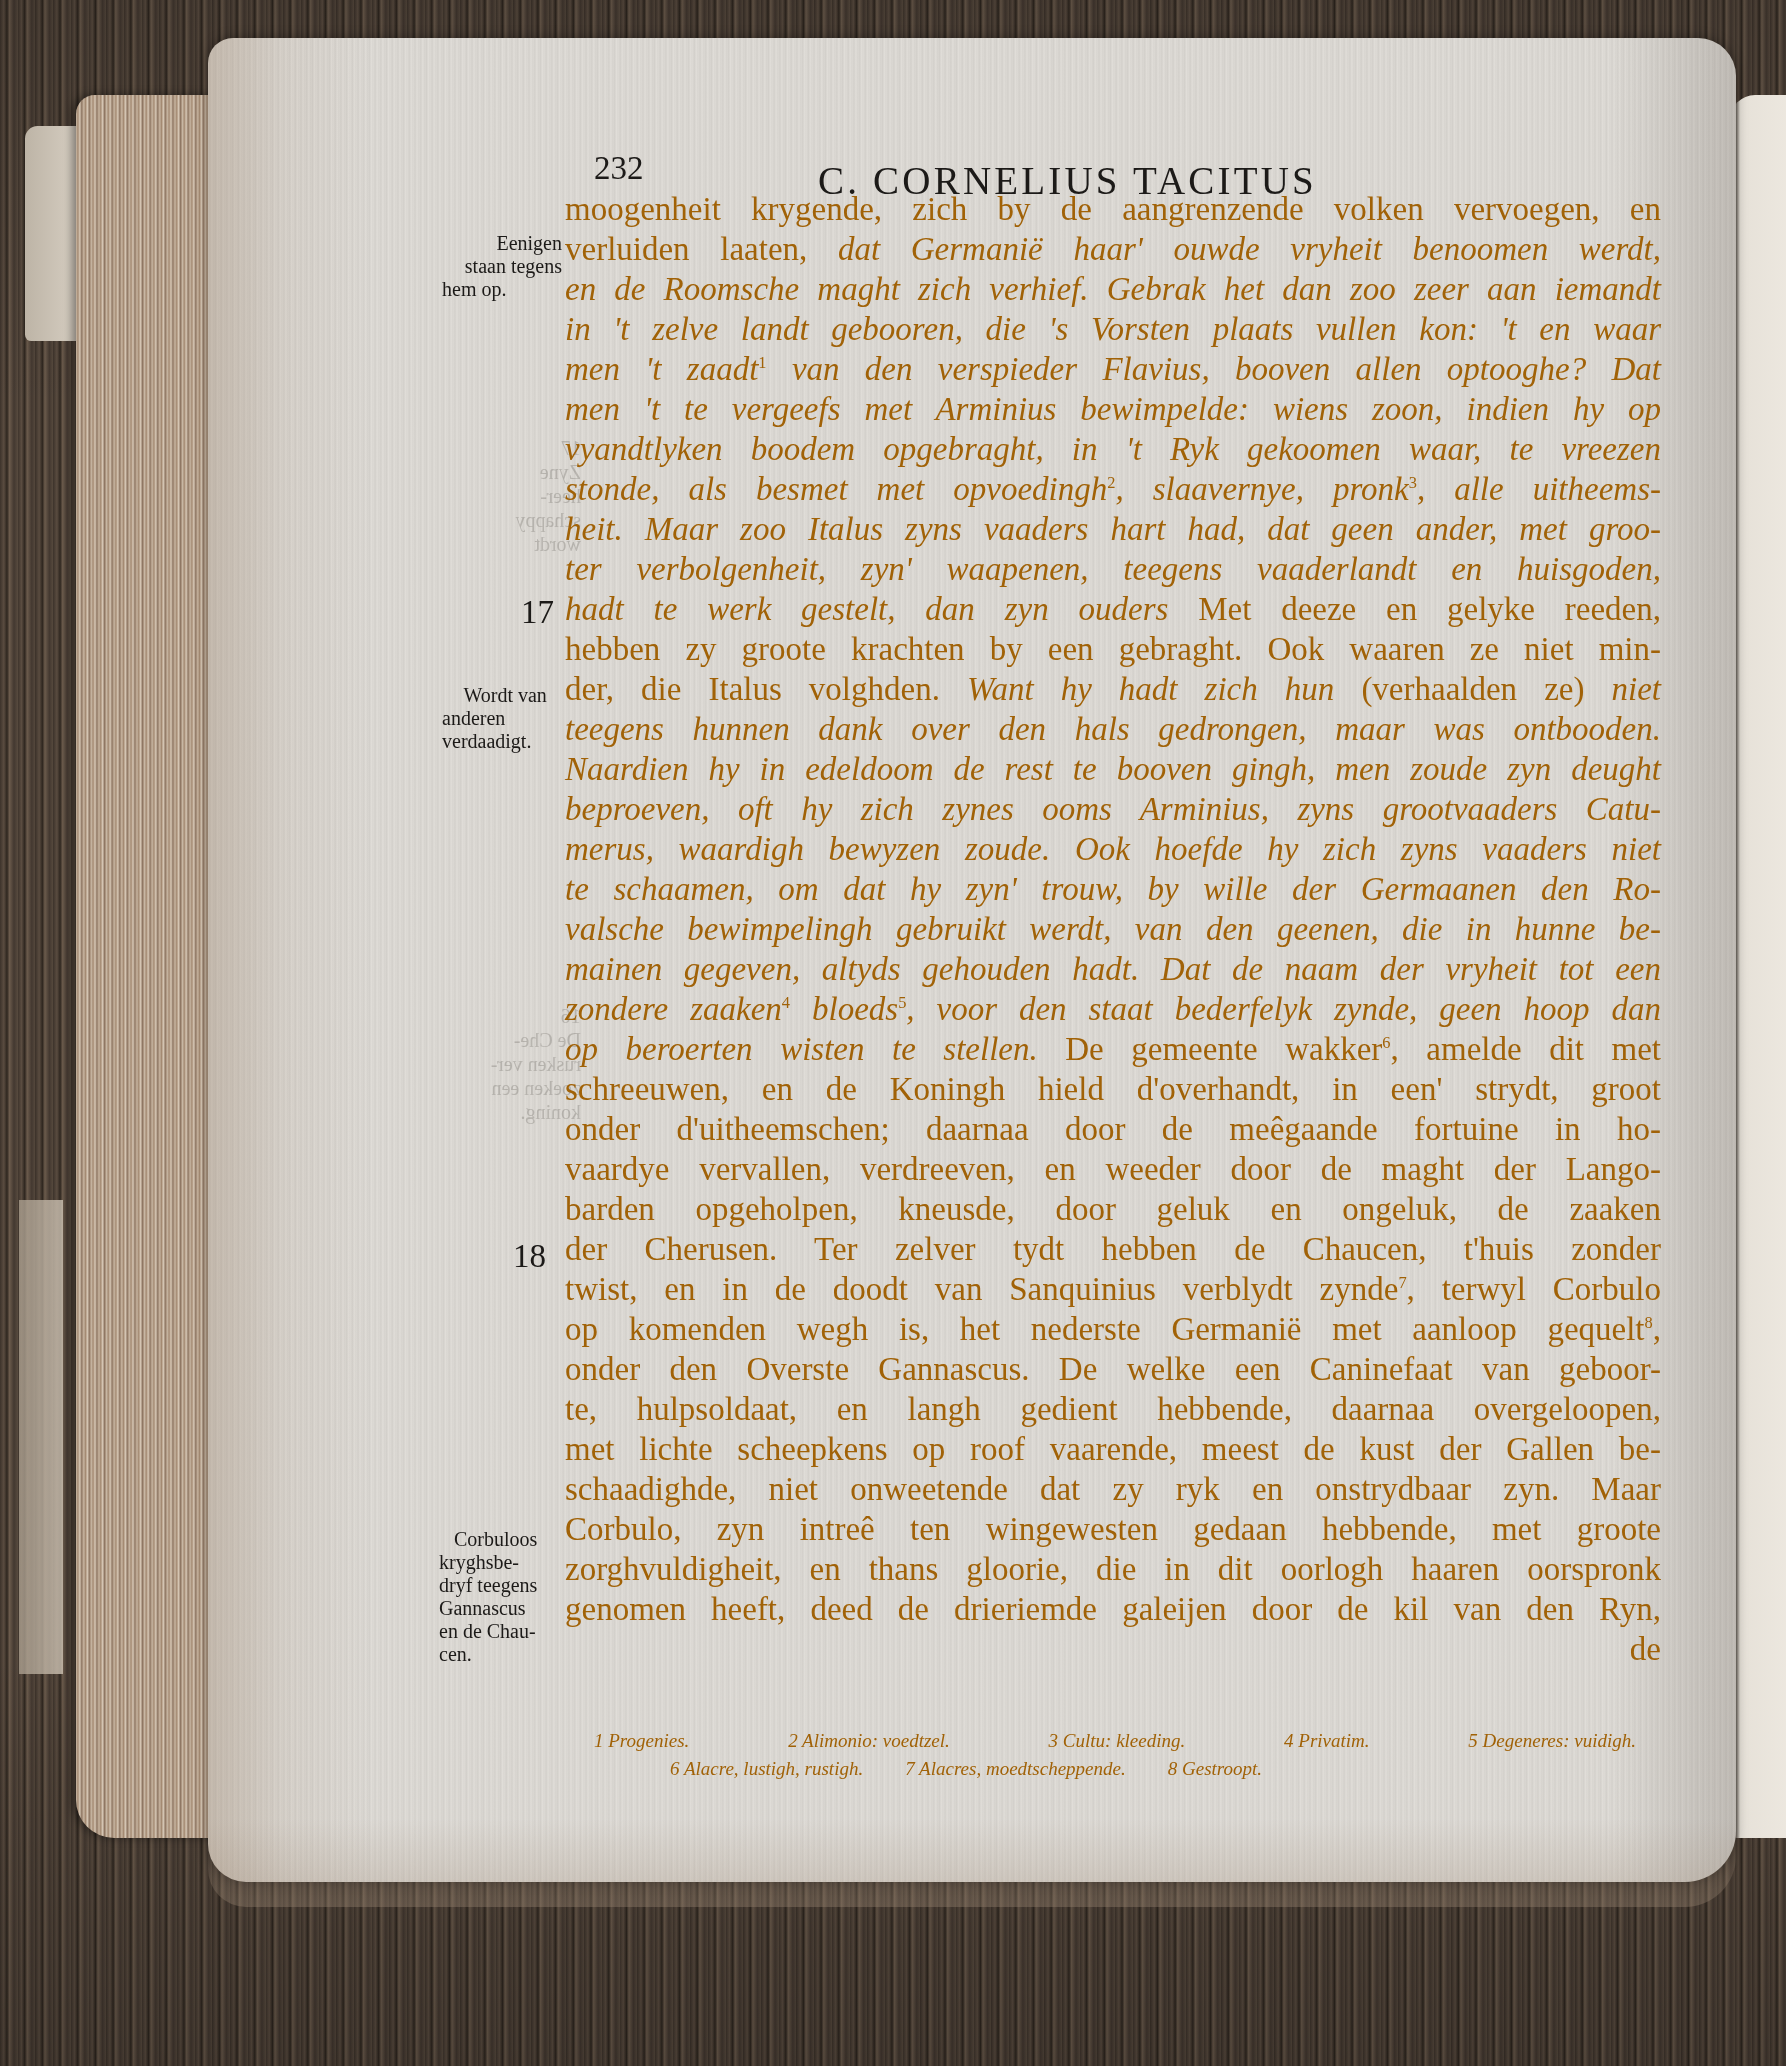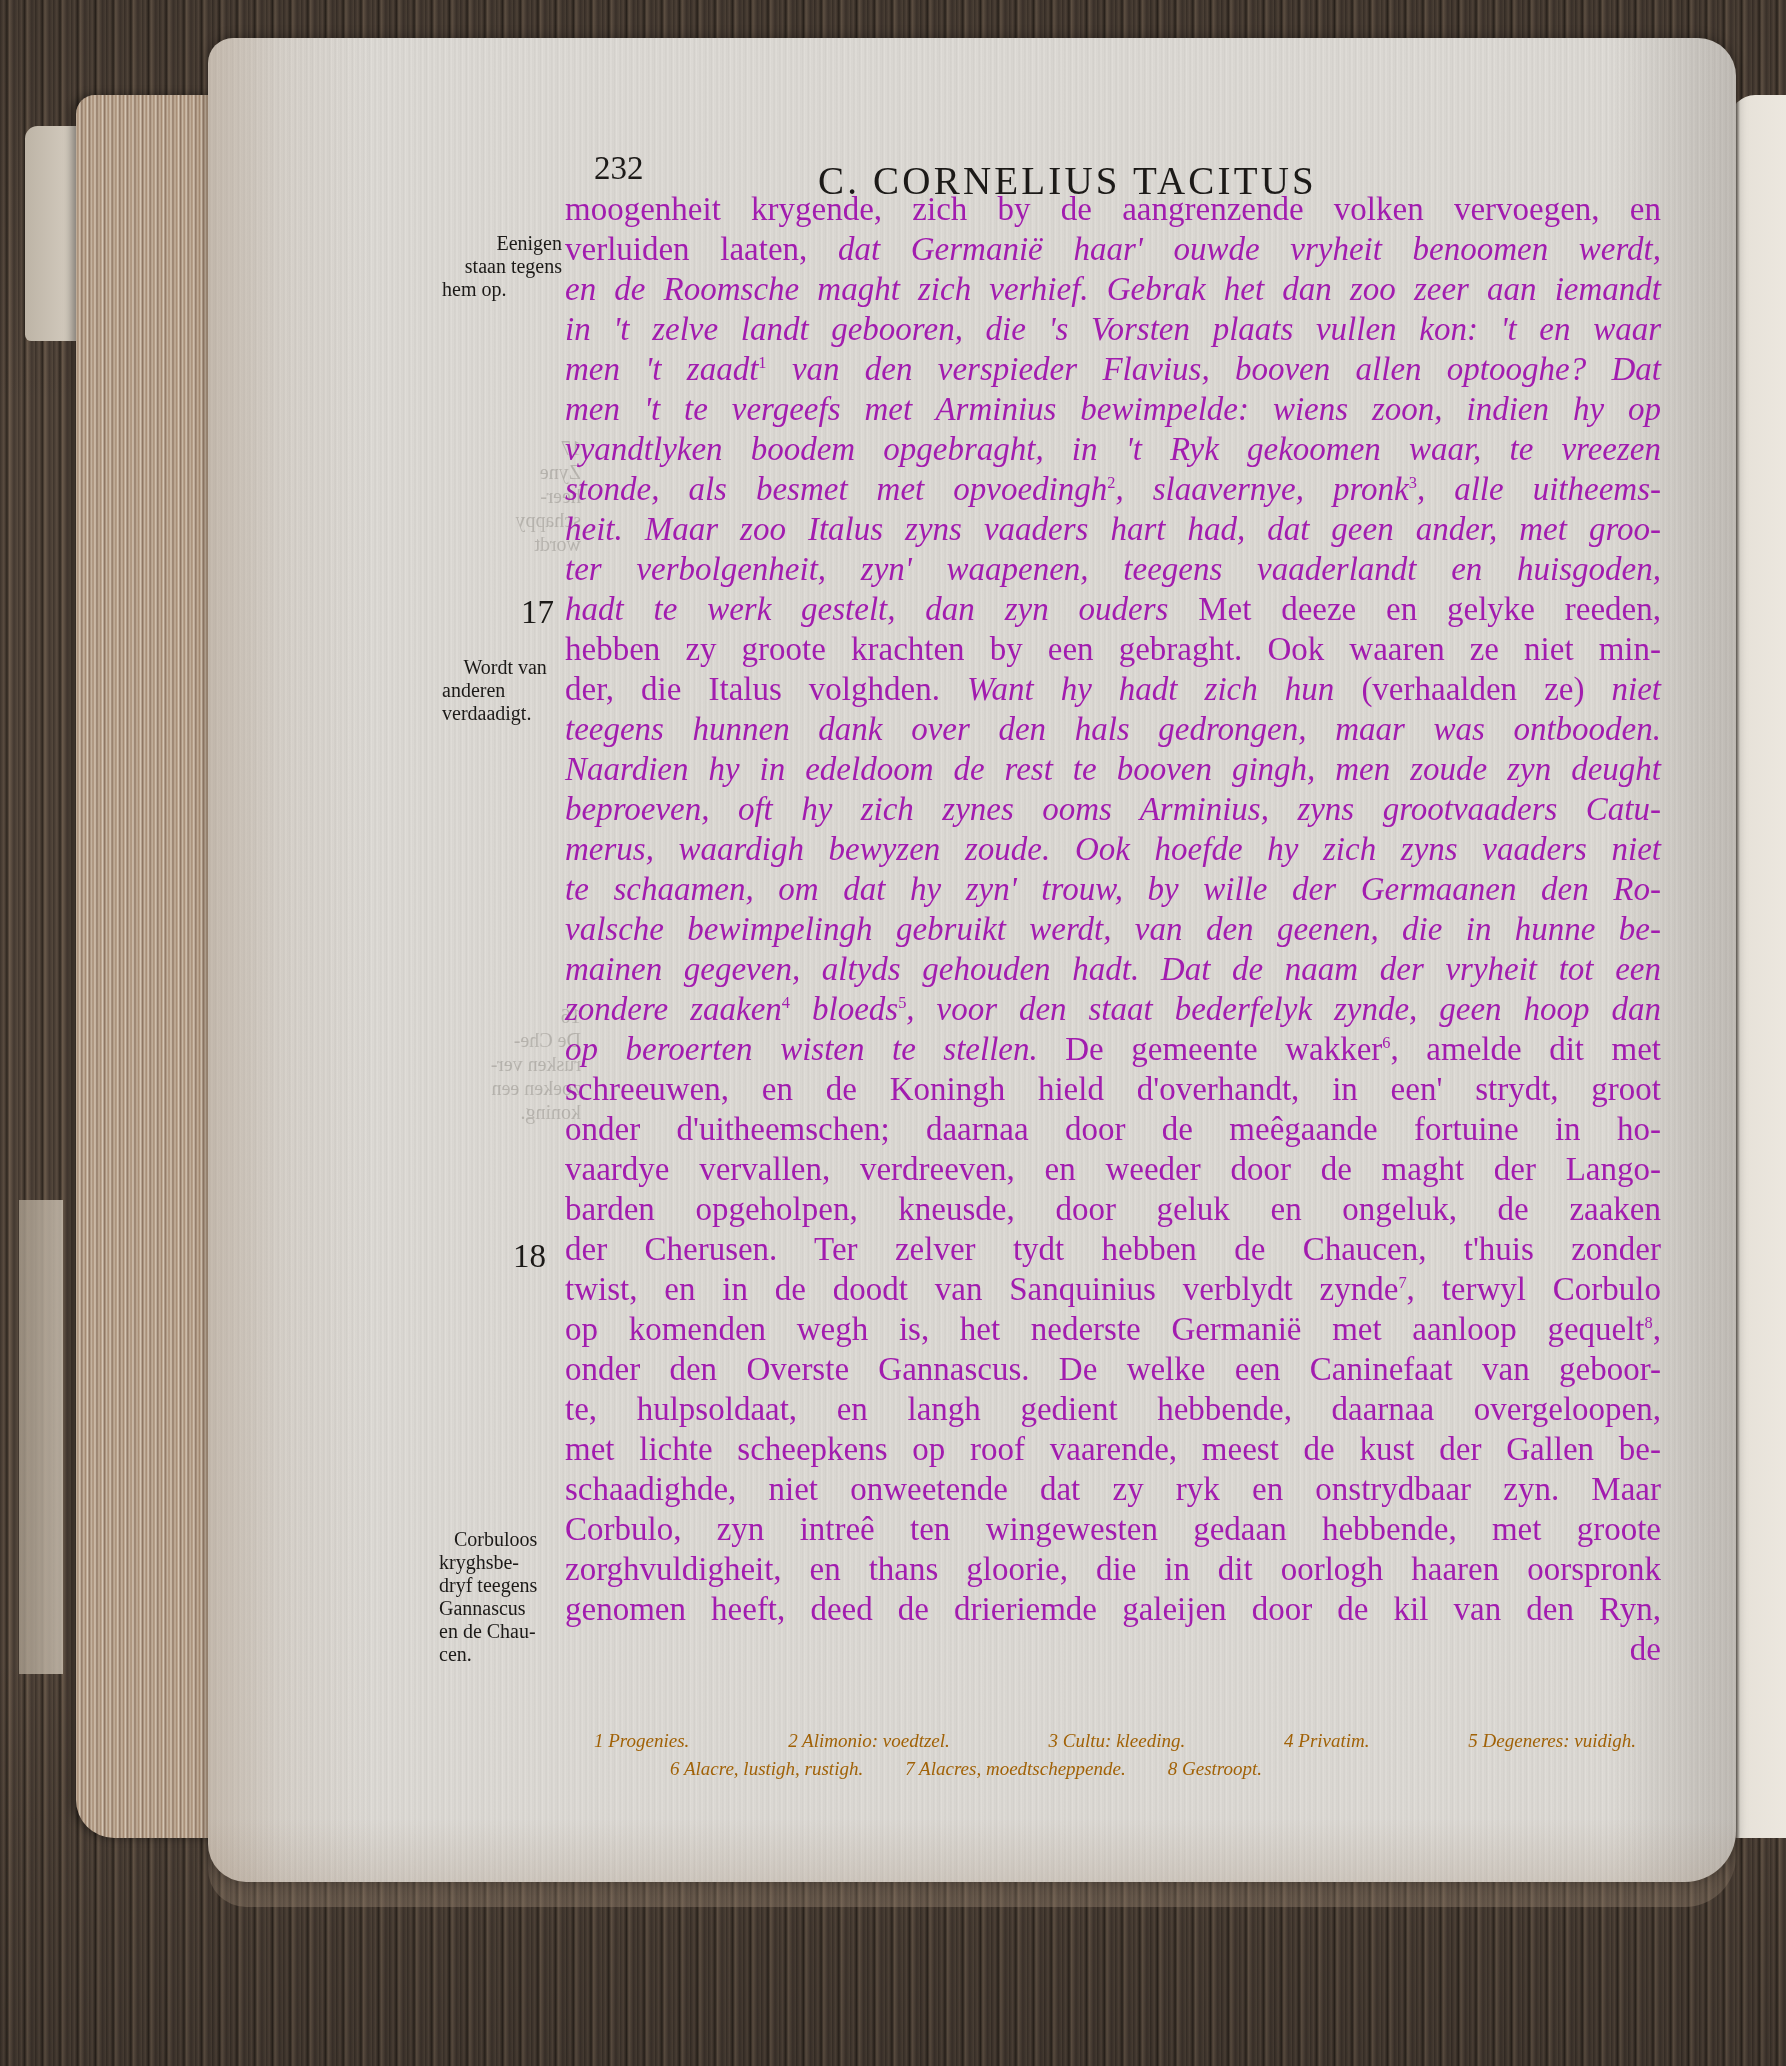--- a/index.html
+++ b/index.html
@@ -52,21 +52,21 @@
     }
     .page-number {
       position: absolute; left: 0; top: 7.6px; font-size: 33px; color: #1c1a18;
     }
     .running-title {
       position: absolute; left: 224px; top: 16px; font-size: 39px; letter-spacing: 3.2px; color: #1c1a18;
       font-family: "Liberation Serif", serif;
     }
     .body-text {
       position: absolute; left: 565px; top: 189px; width: 1096px;
-      font-size: 33px; line-height: 40px; color: #a21caf;
+      font-size: 33px; line-height: 40px; color: #a16207;
     }
     .line {
       display: block; white-space: nowrap; text-align: justify; text-align-last: justify;
       height: 40px;
     }
     .line.last { text-align-last: right; }
     .it { font-style: italic; margin-top: 7px; }
     sup { font-size: 16.4px; line-height: 0; }
     .margin-note {
       position: absolute; color: #1c1a18; font-size: 20px; line-height: 23px; text-align: right;
@@ -124,21 +124,21 @@
 </div>
 
 <div class="margin-note" style="left:442px; top:232px; width:120px;">
   <div>Eenigen</div>
   <div>staan tegens</div>
   <div style="text-align:left">hem op.</div>
 </div>
 
 <div class="margin-num" style="left:521px; top:594px;">17</div>
 
-<div class="margin-note" style="left:442px; top:656px; width:120px; text-align:left;">
+<div class="margin-note" style="left:442px; top:684px; width:120px; text-align:left;">
   <div style="padding-left:21.5px">Wordt van</div>
   <div>anderen</div>
   <div>verdaadigt.</div>
 </div>
 
 <div class="margin-num" style="left:513px; top:1238px;">18</div>
 
 <div class="margin-note" style="left:439px; top:1528px; width:126px; text-align:left;">
   <div style="padding-left:15px">Corbuloos</div>
   <div>kryghsbe-</div>

